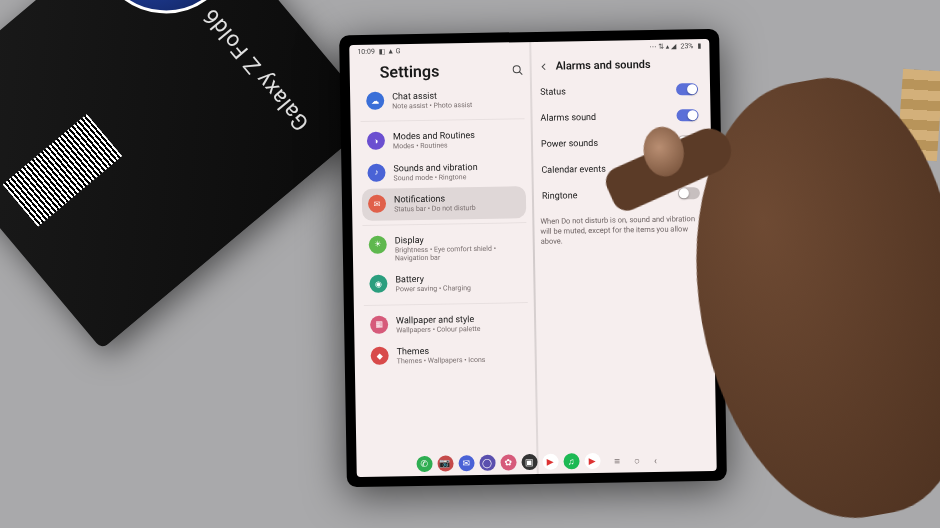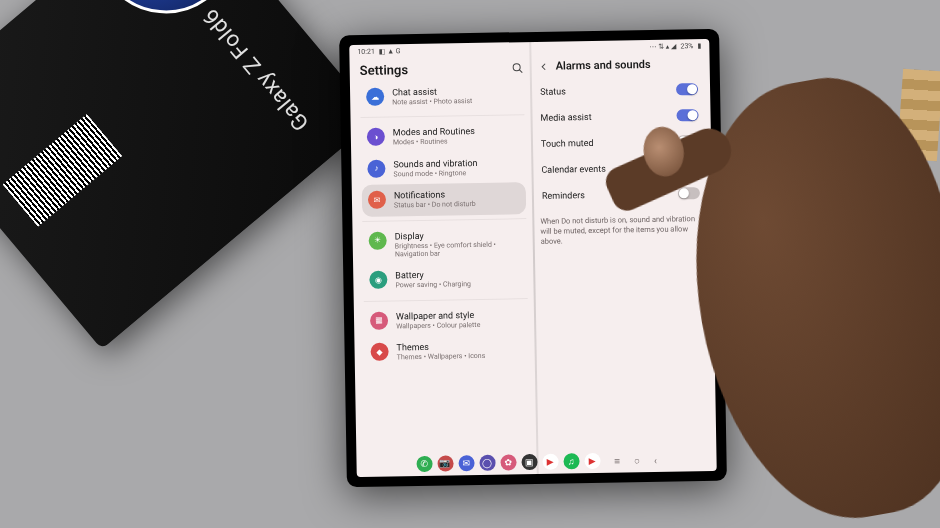--- a/index.html
+++ b/index.html
@@ -83,21 +83,21 @@
     justify-content: space-between;
     padding: 0 8px;
     font-size: 7px;
     color: #444;
   }
   .statusbar .left, .statusbar .right { display:flex; gap:4px; align-items:center; }
   .panes { display: flex; flex: 1; overflow: hidden; }
   .pane-left { width: 50%; padding: 4px 6px 0 10px; overflow:hidden; }
   .pane-right { width: 50%; padding: 4px 10px 0 8px; }
   .header-row { display:flex; align-items:center; justify-content:space-between; margin-bottom:4px; }
-  .header-title { font-size: 13px; font-weight: 600; color: #1a1a1a; }
+  .header-title { font-size: 16px; font-weight: 600; color: #1a1a1a; margin-left: 20px; }
   .subheader { display:flex; align-items:center; gap:6px; margin-bottom:6px; }
   .subheader .title { font-size: 11px; font-weight: 600; color: #1a1a1a; }
   .search-ic, .back-ic { width:12px; height:12px; display:inline-flex; align-items:center; justify-content:center; color:#444; }
   .item {
     display:flex; gap:8px; align-items:flex-start;
     padding: 6px 6px;
     border-radius: 10px;
   }
   .item.sel { background: rgba(60,50,50,.12); }
   .item .ic {
@@ -174,21 +174,21 @@
 </div>
 
 <div class="wood"></div>
 
 <div class="tablet">
   <div class="screen">
     <div class="fold-line"></div>
 
     <div class="statusbar">
       <div class="left">
-        <span>10:21</span>
+        <span>10:09</span>
         <span>◧ ▲ G</span>
       </div>
       <div class="right">
         <span>⋯ ⇅ ▴ ◢</span>
         <span>23%</span>
         <span>▮</span>
       </div>
     </div>
 
     <div class="panes">
@@ -275,33 +275,33 @@
               </svg>
           </span>
           <div class="title">Alarms and sounds</div>
         </div>
         <div id="toggle-list">
             <div class="toggle-row">
               <div class="label">Status</div>
     <div class="slider on"></div>
             </div>
             <div class="toggle-row">
-              <div class="label">Media assist</div>
+              <div class="label">Alarms sound</div>
     <div class="slider on"></div>
             </div>
             <div class="toggle-row">
-              <div class="label">Touch muted</div>
+              <div class="label">Power sounds</div>
     <div class="slider "></div>
             </div>
             <div class="toggle-row">
               <div class="label">Calendar events</div>
     <div class="slider "></div>
             </div>
             <div class="toggle-row">
-              <div class="label">Reminders</div>
+              <div class="label">Ringtone</div>
     <div class="slider "></div>
             </div>
           </div>
         <div class="helper">When Do not disturb is on, sound and vibration will be muted, except for the items you allow above.</div>
       </div>
     </div>
 
     <div class="navbar">
       <div id="dock-apps" style="display:flex;gap:5px;">
           <div class="nav-dot" style="background: rgb(47, 174, 82);">✆</div>

